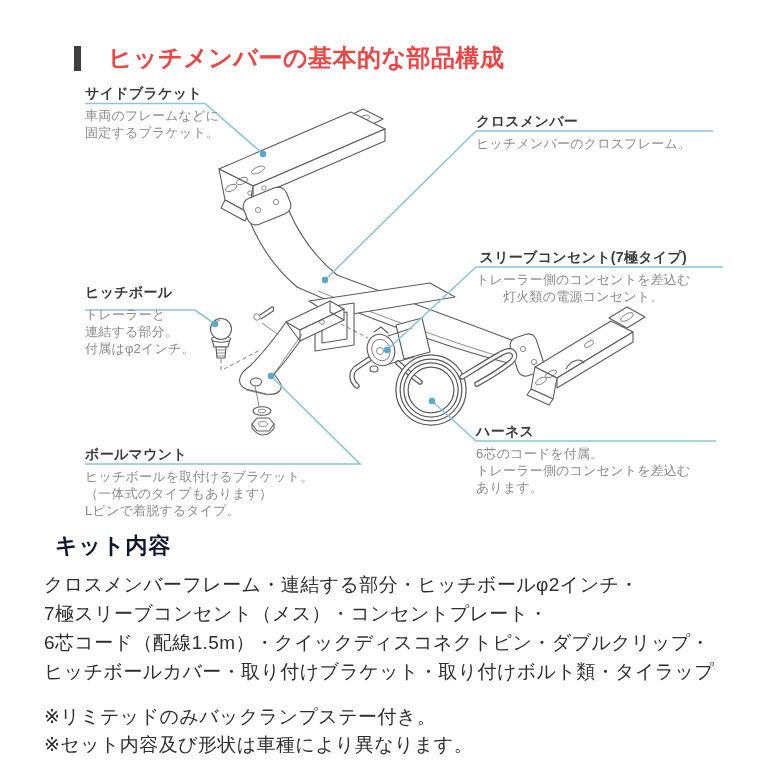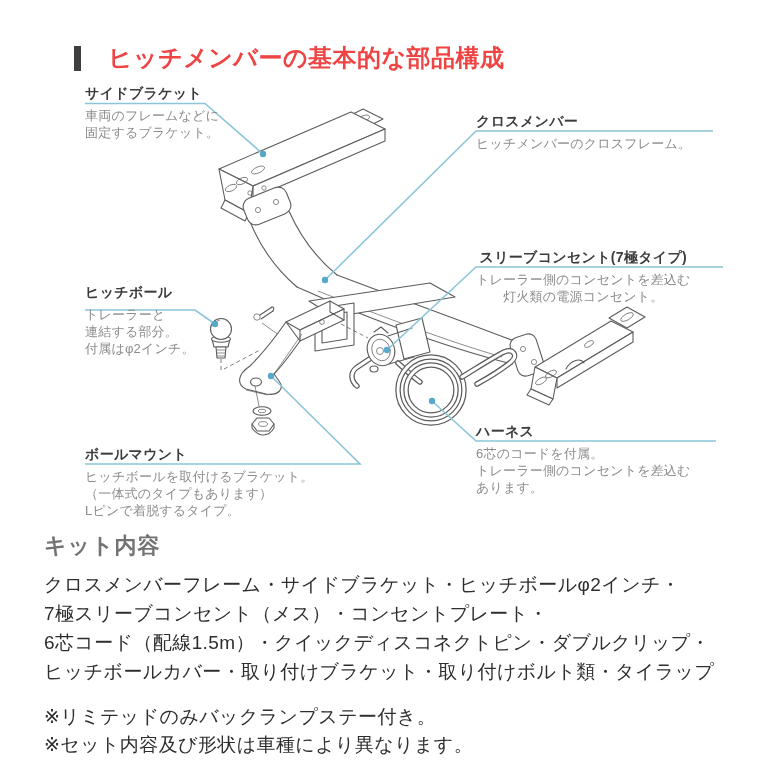--- a/index.html
+++ b/index.html
@@ -28,21 +28,21 @@
   .co .co-desc{margin-top:5px;font-size:13px;color:var(--desc,#8c8c8c);line-height:17px;letter-spacing:0.2px;}
   #co-side{left:85px;top:85px;}
   #co-cross{left:476px;top:113px;}
   #co-sleeve{left:476px;top:249px;text-align:center;}
   #co-ball{left:85px;top:284px;}
   #co-harness{left:476px;top:423px;}
   #co-mount{left:85px;top:446px;}
 
   
   .kit{position:absolute;left:44px;top:531px;width:710px;color:var(--text,#2e2e2e);}
-  .kit h2{margin:0 0 9px 0;font-size:22px;font-weight:700;color:#737373;letter-spacing:1px;}
+  .kit h2{margin:0 0 9px 11px;font-size:22px;font-weight:700;color:#0f172a;letter-spacing:1px;}
   .kit p{margin:0;font-size:19px;line-height:29px;letter-spacing:0.4px;}
   .kit .notes{margin-top:17px;}
   .kit .notes p{line-height:28px;}
 </style>
 </head>
 <body>
 
 <div class="canvas">
 
   <svg width="778" height="779" viewBox="0 0 778 779">
@@ -235,21 +235,21 @@
     <div class="co-label">ボールマウント</div>
     <div class="co-desc">
       <div>ヒッチボールを取付けるブラケット。</div>
       <div>（一体式のタイプもあります）</div>
       <div>Lピンで着脱するタイプ。</div>
     </div>
   </div>
 
   <section class="kit">
     <h2>キット内容</h2>
-    <p>クロスメンバーフレーム・サイドブラケット・ヒッチボールφ2インチ・</p>
+    <p>クロスメンバーフレーム・連結する部分・ヒッチボールφ2インチ・</p>
     <p>7極スリーブコンセント（メス）・コンセントプレート・</p>
     <p>6芯コード（配線1.5m）・クイックディスコネクトピン・ダブルクリップ・</p>
     <p>ヒッチボールカバー・取り付けブラケット・取り付けボルト類・タイラップ</p>
     <div class="notes">
       <p>※リミテッドのみバックランプステー付き。</p>
       <p>※セット内容及び形状は車種により異なります。</p>
     </div>
   </section>
 
 </div>

